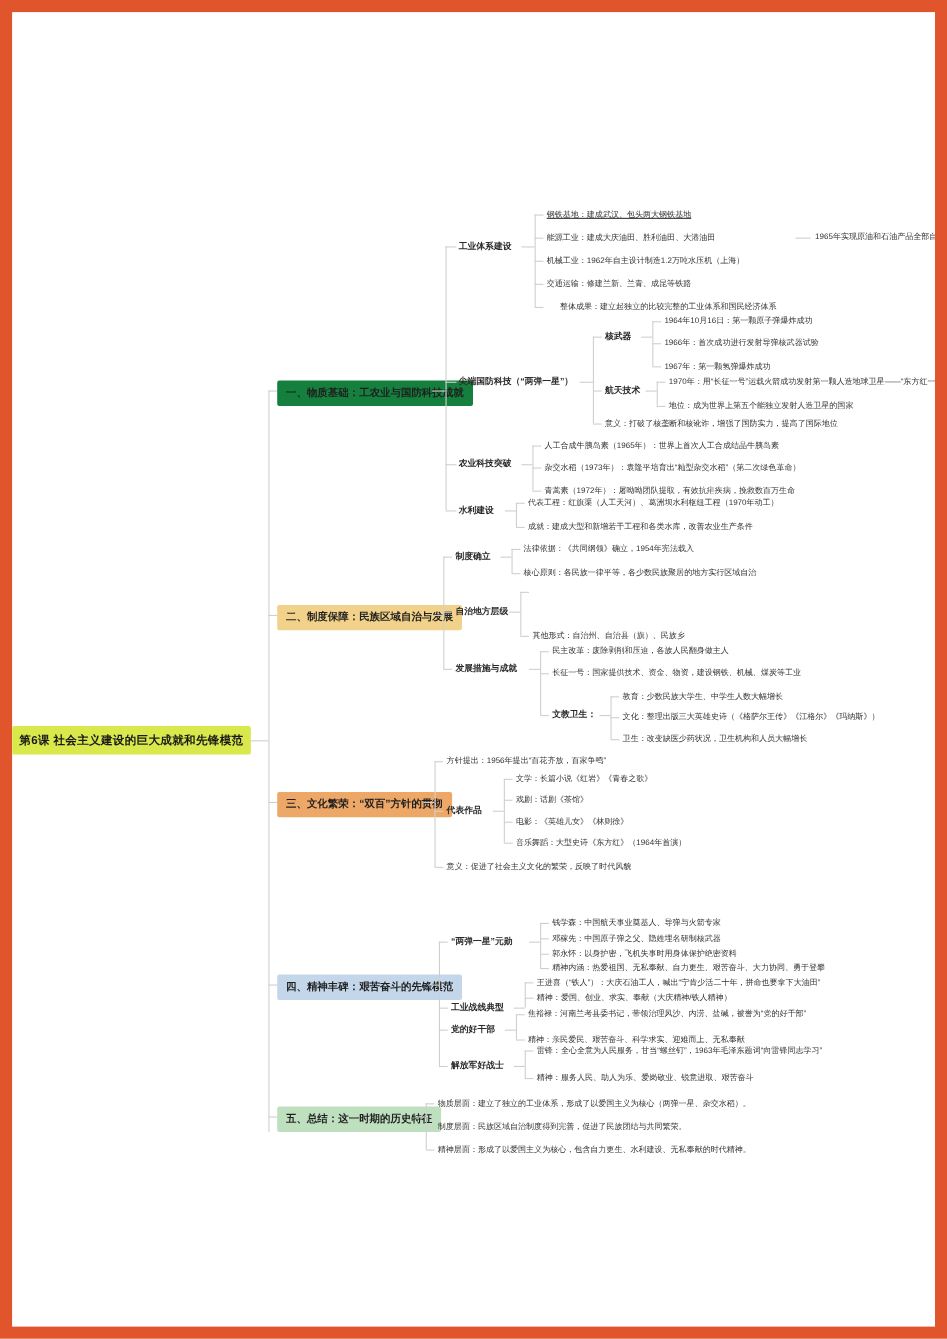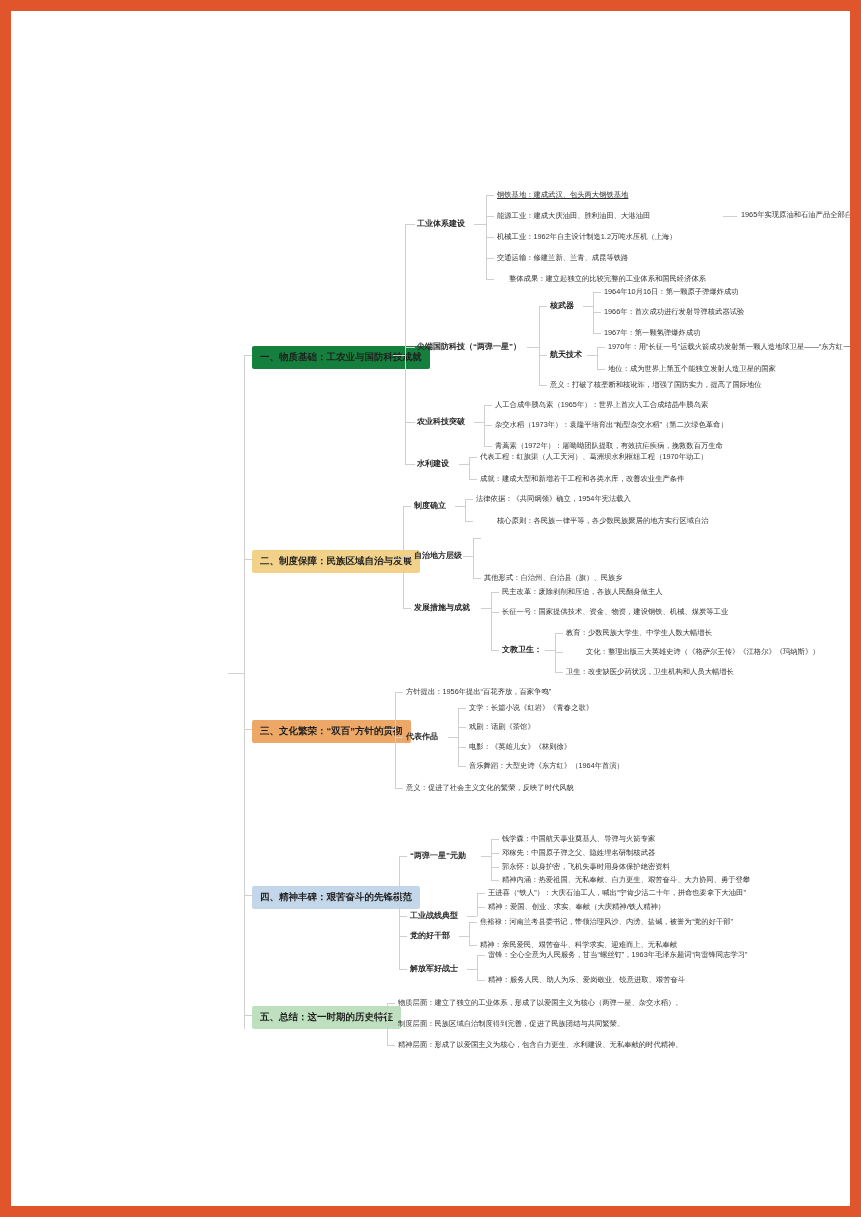--- a/index.html
+++ b/index.html
@@ -75,20 +75,21 @@
   .n3.wrap{white-space:normal;}
 
   .tail{position:absolute;font-size:7.3px;color:#333;white-space:nowrap;}
 </style>
 </head>
 <body>
 
 <div class="page">
  <div class="map">
 
+  <div class="root">第6课  社会主义建设的巨大成就和先锋模范</div>
 
   <div class="ln h" style="left:217px;top:662px;width:16px;"></div>
   <div class="ln v" style="left:233px;top:344px;height:674px;"></div>
 
   <div class="ln h" style="left:233px;top:344px;width:8px;"></div>
   <div class="ln h" style="left:233px;top:548px;width:8px;"></div>
   <div class="ln h" style="left:233px;top:718px;width:8px;"></div>
   <div class="ln h" style="left:233px;top:884px;width:8px;"></div>
   <div class="ln h" style="left:233px;top:1004px;width:8px;"></div>
 
@@ -173,21 +174,21 @@
   <div class="ln h" style="left:392px;top:495px;width:8px;"></div>
   <div class="ln h" style="left:392px;top:545px;width:8px;"></div>
   <div class="ln h" style="left:392px;top:597px;width:8px;"></div>
 
   <div class="n2" style="left:403px;top:489px;">制度确立</div>
   <div class="ln h" style="left:444px;top:495px;width:10px;"></div>
   <div class="ln v" style="left:454px;top:488px;height:22px;"></div>
   <div class="ln h" style="left:454px;top:488px;width:8px;"></div>
   <div class="ln h" style="left:454px;top:510px;width:8px;"></div>
   <div class="n3" style="left:465px;top:482px;">法律依据：《共同纲领》确立，1954年宪法载入</div>
-  <div class="n3" style="left:486px;top:504px;">核心原则：各民族一律平等，各少数民族聚居的地方实行区域自治</div>
+  <div class="n3" style="left:465px;top:504px;">核心原则：各民族一律平等，各少数民族聚居的地方实行区域自治</div>
 
   <div class="n2" style="left:403px;top:539px;">自治地方层级</div>
   <div class="ln h" style="left:452px;top:545px;width:10px;"></div>
   <div class="ln v" style="left:462px;top:527px;height:40px;"></div>
   <div class="ln h" style="left:462px;top:527px;width:8px;"></div>
   <div class="ln h" style="left:462px;top:567px;width:8px;"></div>
   <div class="n3" style="left:473px;top:561px;">其他形式：自治州、自治县（旗）、民族乡</div>
 
   <div class="n2" style="left:403px;top:591px;">发展措施与成就</div>
   <div class="ln h" style="left:470px;top:597px;width:10px;"></div>
@@ -198,21 +199,21 @@
   <div class="n3" style="left:491px;top:575px;">民主改革：废除剥削和压迫，各族人民翻身做主人</div>
   <div class="n3" style="left:491px;top:595px;">长征一号：国家提供技术、资金、物资，建设钢铁、机械、煤炭等工业</div>
 
   <div class="n2" style="left:491px;top:633px;">文教卫生：</div>
   <div class="ln h" style="left:534px;top:639px;width:10px;"></div>
   <div class="ln v" style="left:544px;top:622px;height:39px;"></div>
   <div class="ln h" style="left:544px;top:622px;width:8px;"></div>
   <div class="ln h" style="left:544px;top:641px;width:8px;"></div>
   <div class="ln h" style="left:544px;top:661px;width:8px;"></div>
   <div class="n3" style="left:555px;top:616px;">教育：少数民族大学生、中学生人数大幅增长</div>
-  <div class="n3" style="left:575px;top:635px;text-align:center;">文化：整理出版三大英雄史诗（《格萨尔王传》《江格尔》《玛纳斯》）</div>
+  <div class="n3" style="left:555px;top:635px;text-align:center;">文化：整理出版三大英雄史诗（《格萨尔王传》《江格尔》《玛纳斯》）</div>
   <div class="n3" style="left:555px;top:655px;">卫生：改变缺医少药状况，卫生机构和人员大幅增长</div>
 
   <div class="ln h" style="left:374px;top:718px;width:10px;"></div>
   <div class="ln v" style="left:384px;top:681px;height:96px;"></div>
   <div class="ln h" style="left:384px;top:681px;width:8px;"></div>
   <div class="ln h" style="left:384px;top:726px;width:8px;"></div>
   <div class="ln h" style="left:384px;top:777px;width:8px;"></div>
 
   <div class="n3" style="left:395px;top:675px;">方针提出：1956年提出“百花齐放，百家争鸣”</div>
 

